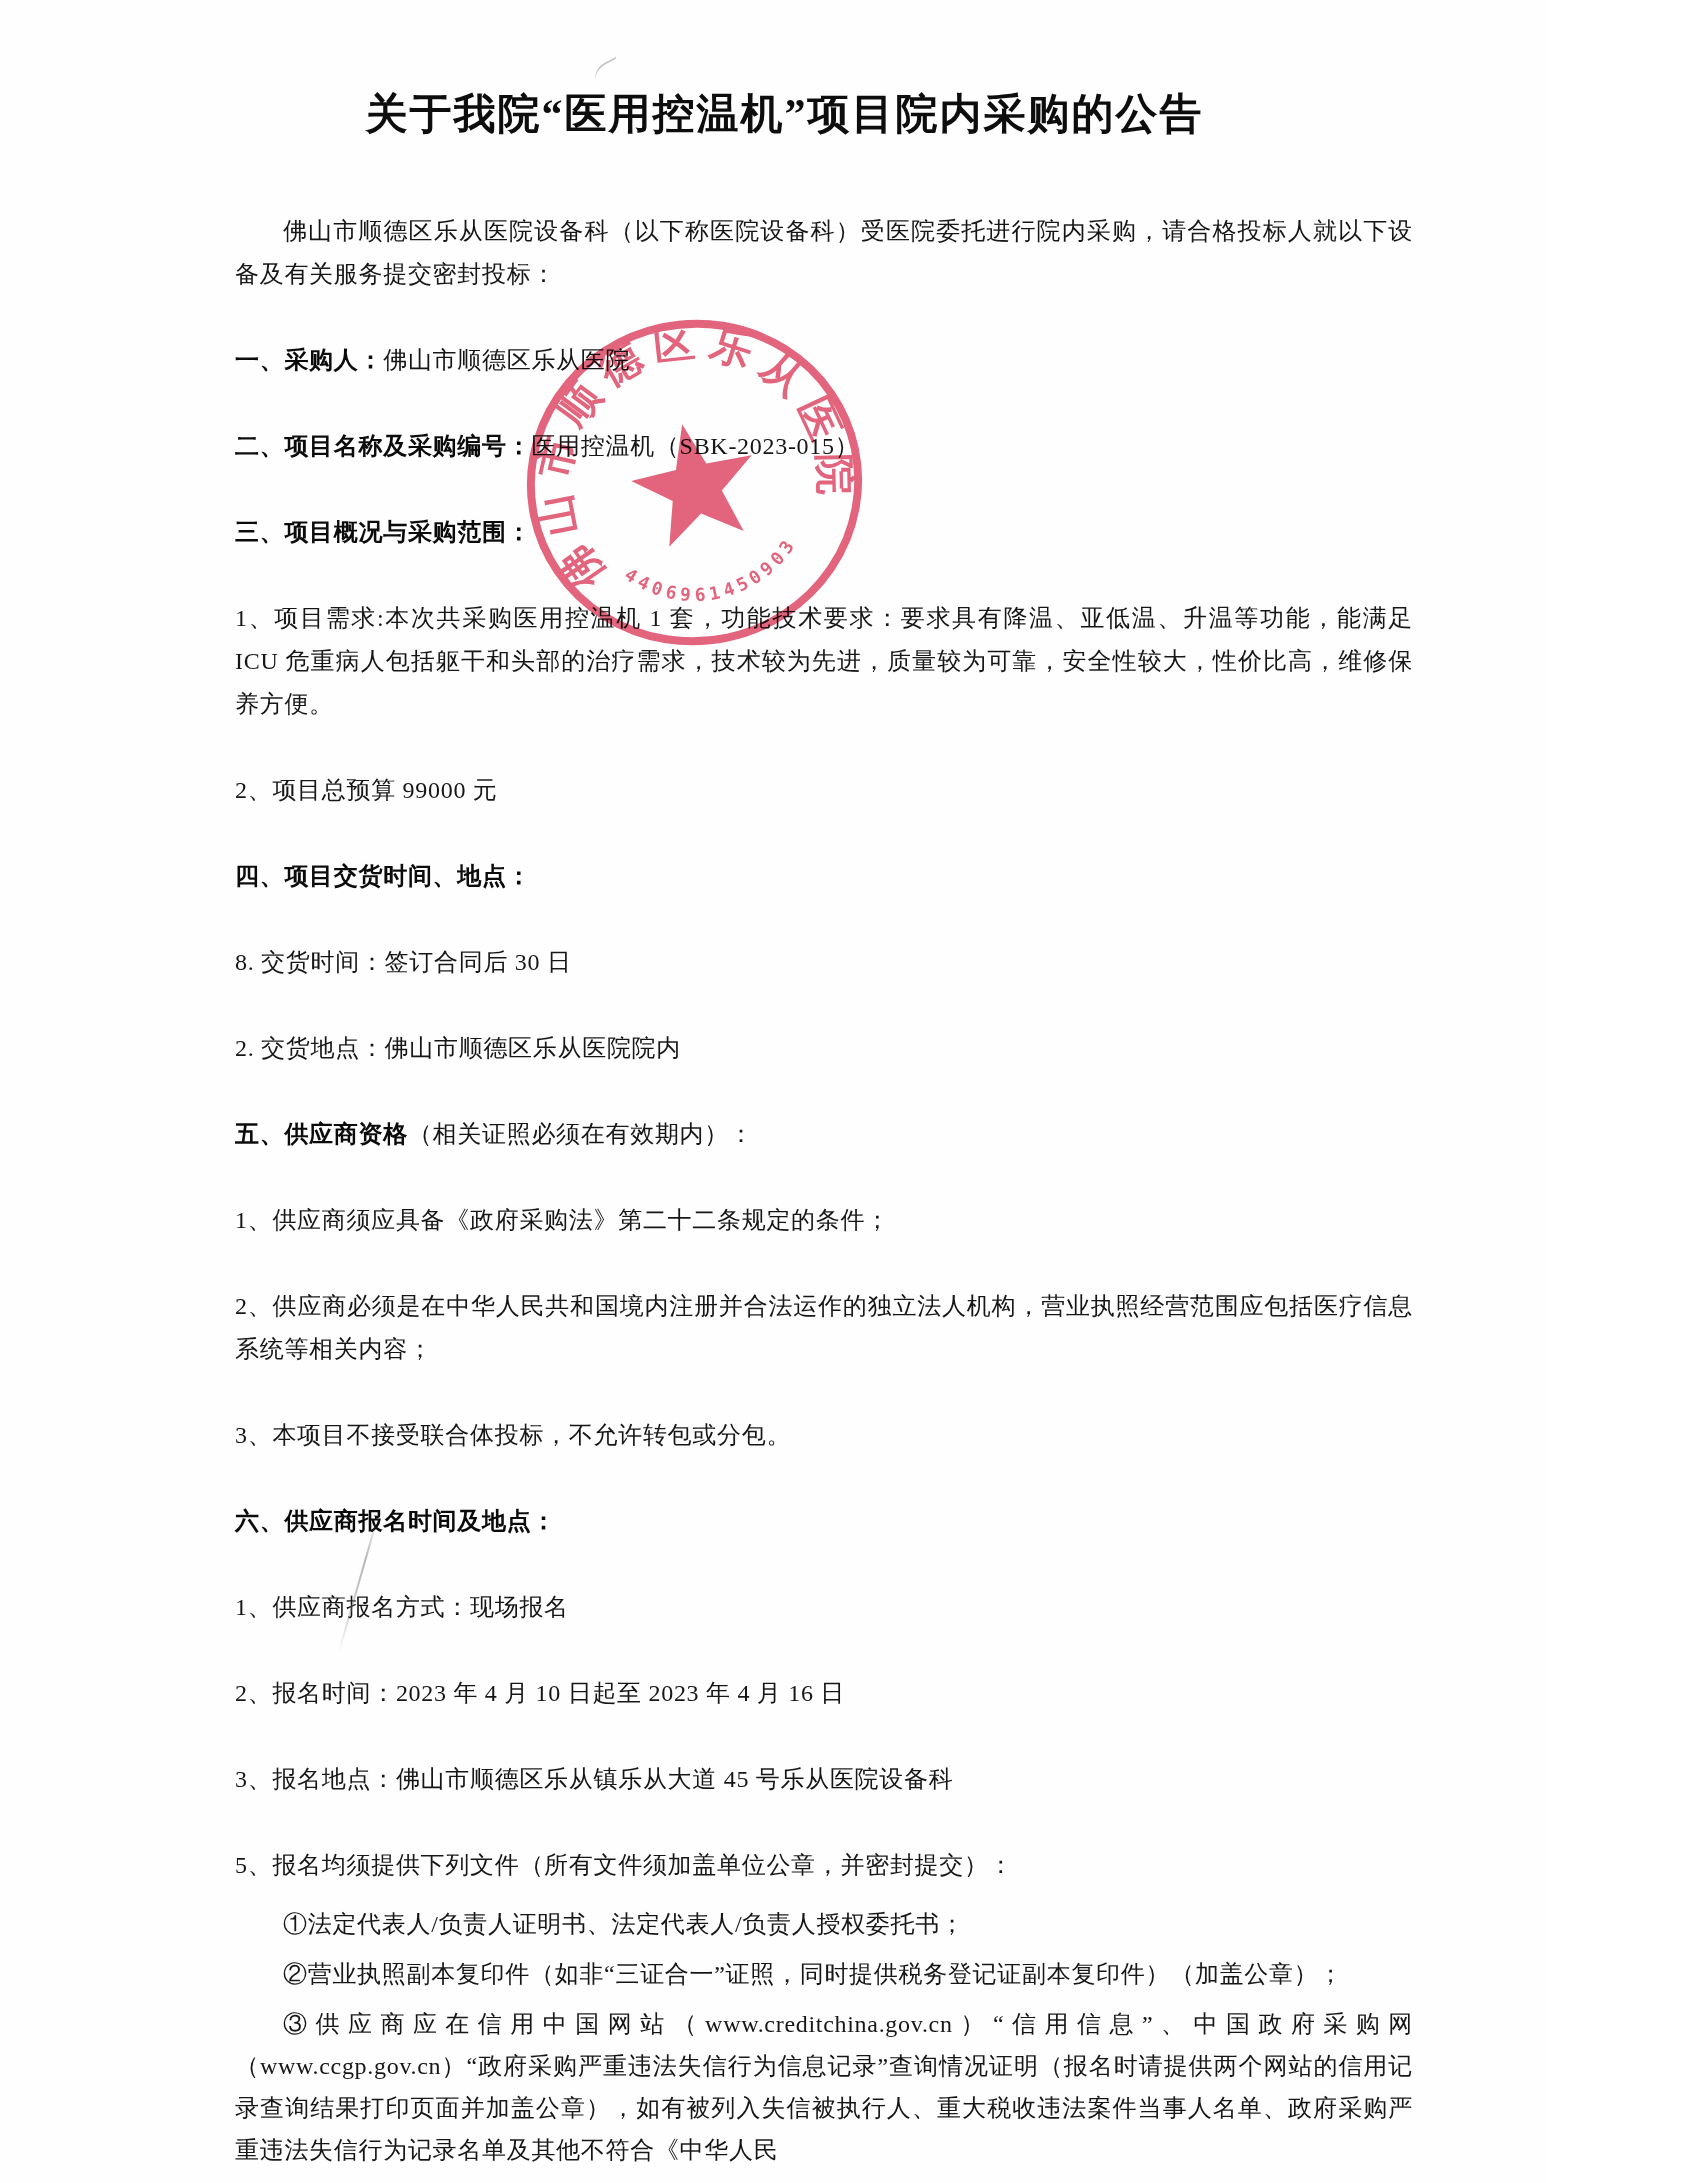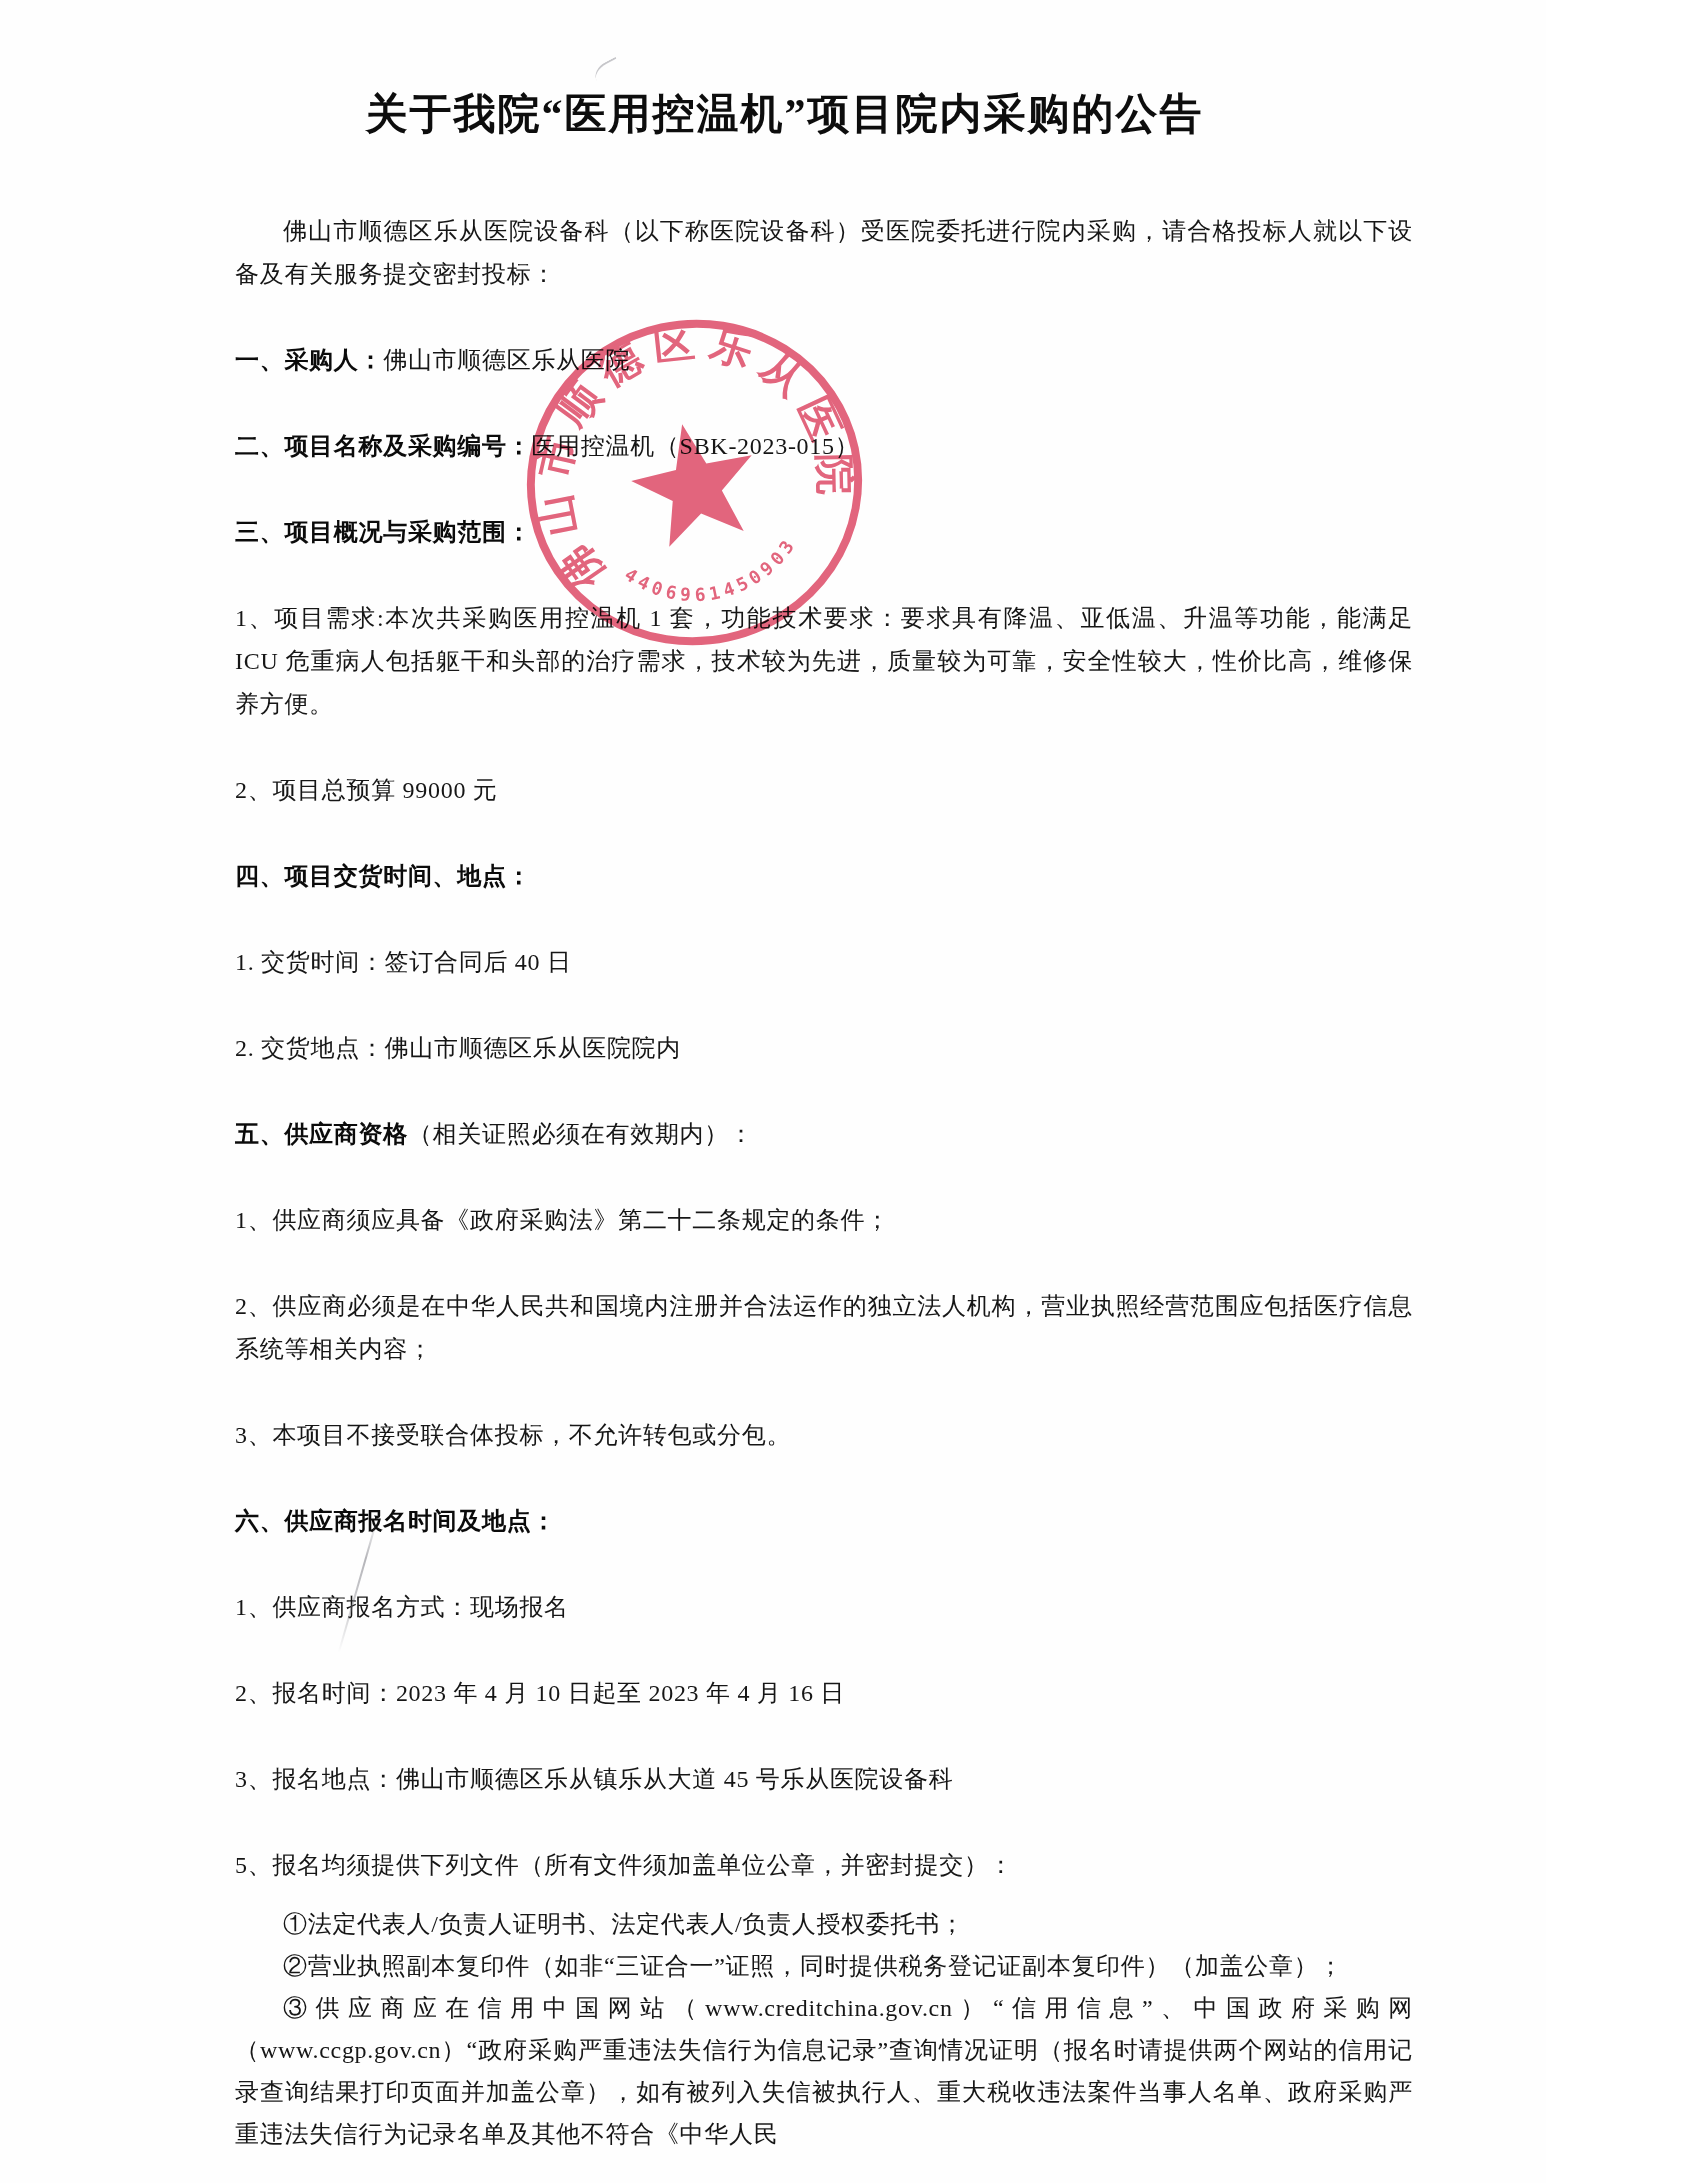--- a/index.html
+++ b/index.html
@@ -34,21 +34,21 @@
   }
   .intro{
     margin-top:73px;
     text-indent:2em;
   }
   .item{margin-top:43px;}
   .heading{margin-top:43px;}
   .heading .hnum,.heading .hbold{font-weight:700;color:#0b0b0b;}
   .heading .hrest{font-weight:400;}
   .sub{
-    margin-top:0;
+    margin-top:8px;
     text-indent:2em;
     line-height:42px;
   }
   .sub-first{margin-top:16px;}
   
   .seal{
     position:absolute;
     left:521px;top:316px;
     width:347px;height:333px;
     mix-blend-mode:multiply;
@@ -97,21 +97,21 @@
 
     <p class="heading"><span class="hnum">二、</span><span class="hbold">项目名称及采购编号：</span><span class="hrest">医用控温机（SBK-2023-015）</span></p>
 
     <p class="heading"><span class="hnum">三、</span><span class="hbold">项目概况与采购范围：</span></p>
 
     <p class="item">1、项目需求:本次共采购医用控温机 1 套，功能技术要求：要求具有降温、亚低温、升温等功能，能满足 ICU 危重病人包括躯干和头部的治疗需求，技术较为先进，质量较为可靠，安全性较大，性价比高，维修保养方便。</p>
     <p class="item">2、项目总预算 99000 元</p>
 
     <p class="heading"><span class="hnum">四、</span><span class="hbold">项目交货时间、地点：</span></p>
 
-    <p class="item">1. 交货时间：签订合同后 40 日</p>
+    <p class="item">8. 交货时间：签订合同后 30 日</p>
     <p class="item">2. 交货地点：佛山市顺德区乐从医院院内</p>
 
     <p class="heading"><span class="hnum">五、</span><span class="hbold">供应商资格</span><span class="hrest">（相关证照必须在有效期内）：</span></p>
 
     <p class="item">1、供应商须应具备《政府采购法》第二十二条规定的条件；</p>
     <p class="item">2、供应商必须是在中华人民共和国境内注册并合法运作的独立法人机构，营业执照经营范围应包括医疗信息系统等相关内容；</p>
     <p class="item">3、本项目不接受联合体投标，不允许转包或分包。</p>
 
     <p class="heading"><span class="hnum">六、</span><span class="hbold">供应商报名时间及地点：</span></p>
 

